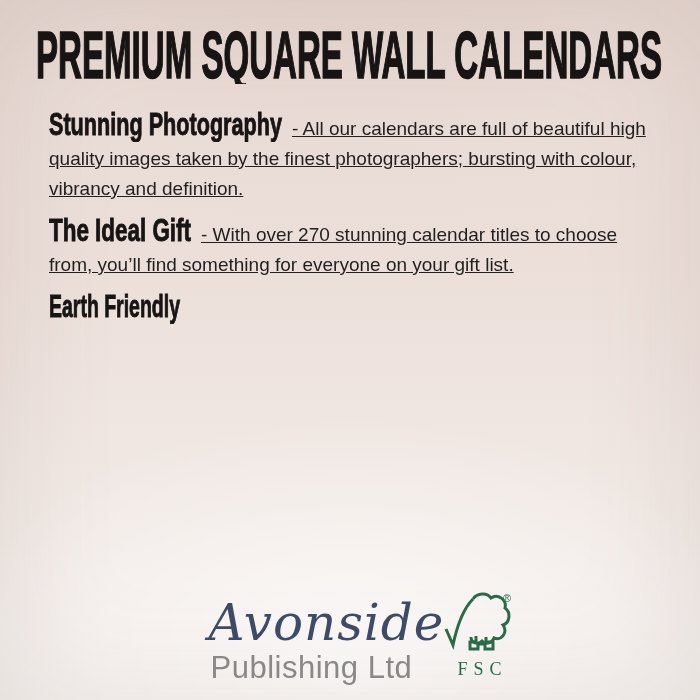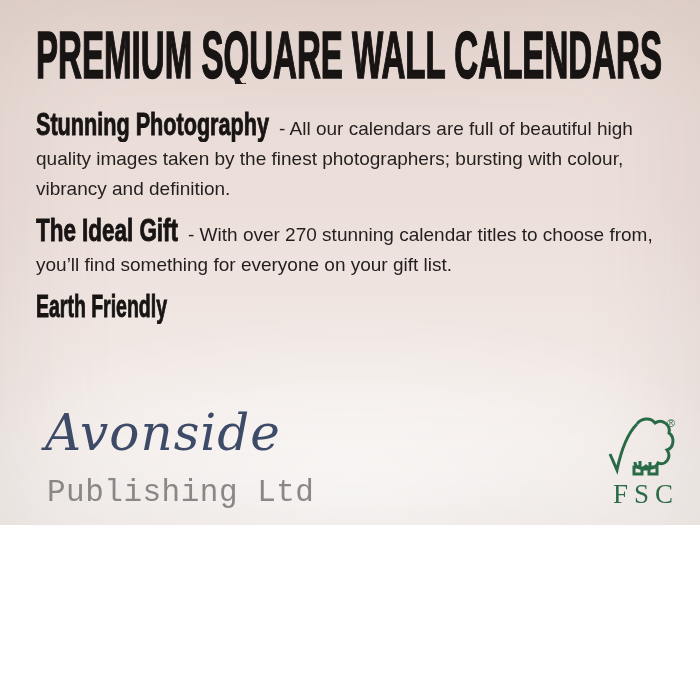--- a/index.html
+++ b/index.html
@@ -1,95 +1,96 @@
 <!DOCTYPE html>
 <html><head>
 <meta charset="utf-8">
 <style>
   html, body { margin: 0; padding: 0; }
   body { font-family: "Liberation Sans", sans-serif; }
 
   .poster {
     position: relative;
     width: 700px;
-    height: 525px;
+    height: 700px;
     overflow: hidden;
     box-sizing: border-box;
     padding: 26px 36px 0 36px;
     background:
       radial-gradient(90% 55% at 50% 95%, rgba(255,255,255,0.70), rgba(255,255,255,0) 65%),
       radial-gradient(130% 80% at 50% -15%, rgba(216,188,180,0.30), rgba(216,188,180,0) 60%),
       linear-gradient(180deg, #e9dcd7 0%, #ecdfda 38%, #f1e9e5 72%, #f5f0ee 100%);
     box-shadow: inset 0 0 120px rgba(130,100,88,0.14);
   }
 
   .title-svg { display: block; margin: 0 0 24px 0; }
   .title-svg text {
     font-family: "Liberation Sans", sans-serif;
     font-weight: 700;
     fill: #171413;
     stroke: #171413;
     stroke-width: 1.6px;
   }
 
   .section {
-    margin: 0 0 10px 0;
+    margin: 0 0 10px 13px;
     font-size: 19px;
     line-height: 30px;
     color: #221f1e;
+    text-decoration: underline;
   }
   .heading-svg { vertical-align: -7px; }
   .heading-svg text {
     font-family: "Liberation Sans", sans-serif;
     font-weight: 700;
     fill: #171413;
     stroke: #171413;
     stroke-width: 0.9px;
   }
   .section-body { margin-left: 6px; }
 
   .footer {
     position: absolute;
     left: 45px;
     right: 10px;
     bottom: 16px;
     display: flex;
-    justify-content: space-between;
+    justify-content: center;
     align-items: flex-end;
   }
   .publisher-name {
     font-family: "DejaVu Serif", serif;
     font-style: italic;
     font-size: 50px;
     line-height: 52px;
     color: #3e4b68;
     letter-spacing: 1px;
   }
   .publisher-subtitle {
-    font-family: Liberation Mono, monospace;
+    font-family: Liberation Sans, sans-serif;
     font-size: 31px;
     line-height: 33px;
     color: #8a8886;
     letter-spacing: 0.5px;
-    margin-top: 17px;
+    margin-top: 2px;
     margin-left: 2px;
   }
 
   .fsc-block { text-align: center; margin-right: 12px; }
   .fsc-tree-svg { display: block; margin: 0 auto; }
   .fsc-tree-svg path {
     fill: none;
     stroke: #2a6b47;
     stroke-width: 3px;
     stroke-linejoin: miter;
   }
   .fsc-tree-svg text { fill: #2a6b47; font-family: "Liberation Sans", sans-serif; }
   .fsc-label {
     font-family: "Liberation Serif", serif;
-    font-size: 27px;
+    font-size: 18px;
     line-height: 30px;
     letter-spacing: 6px;
     margin-right: -6px;
     color: #2a6b47;
     margin-top: 2px;
   }
 </style>
 </head>
 <body>
 

